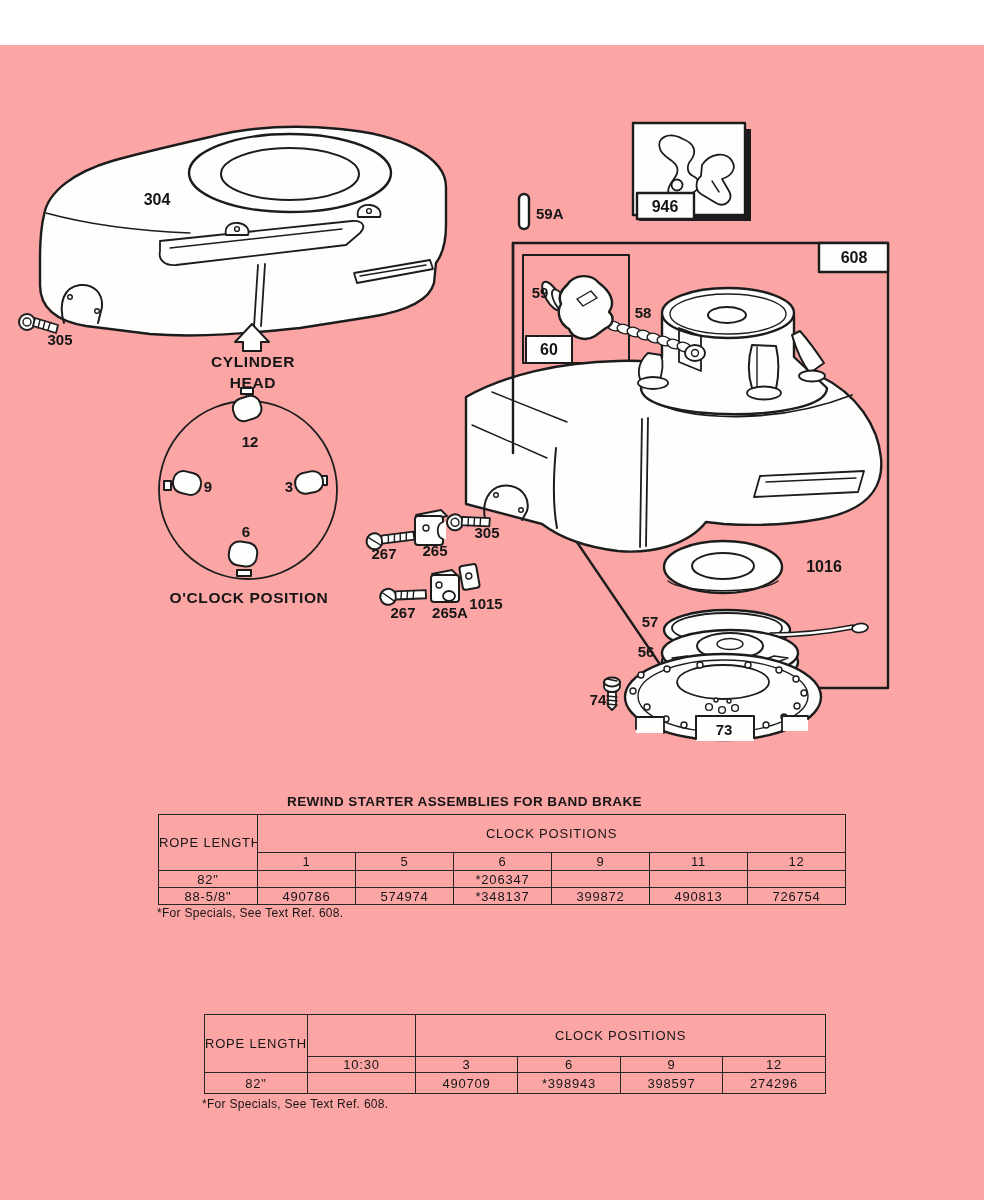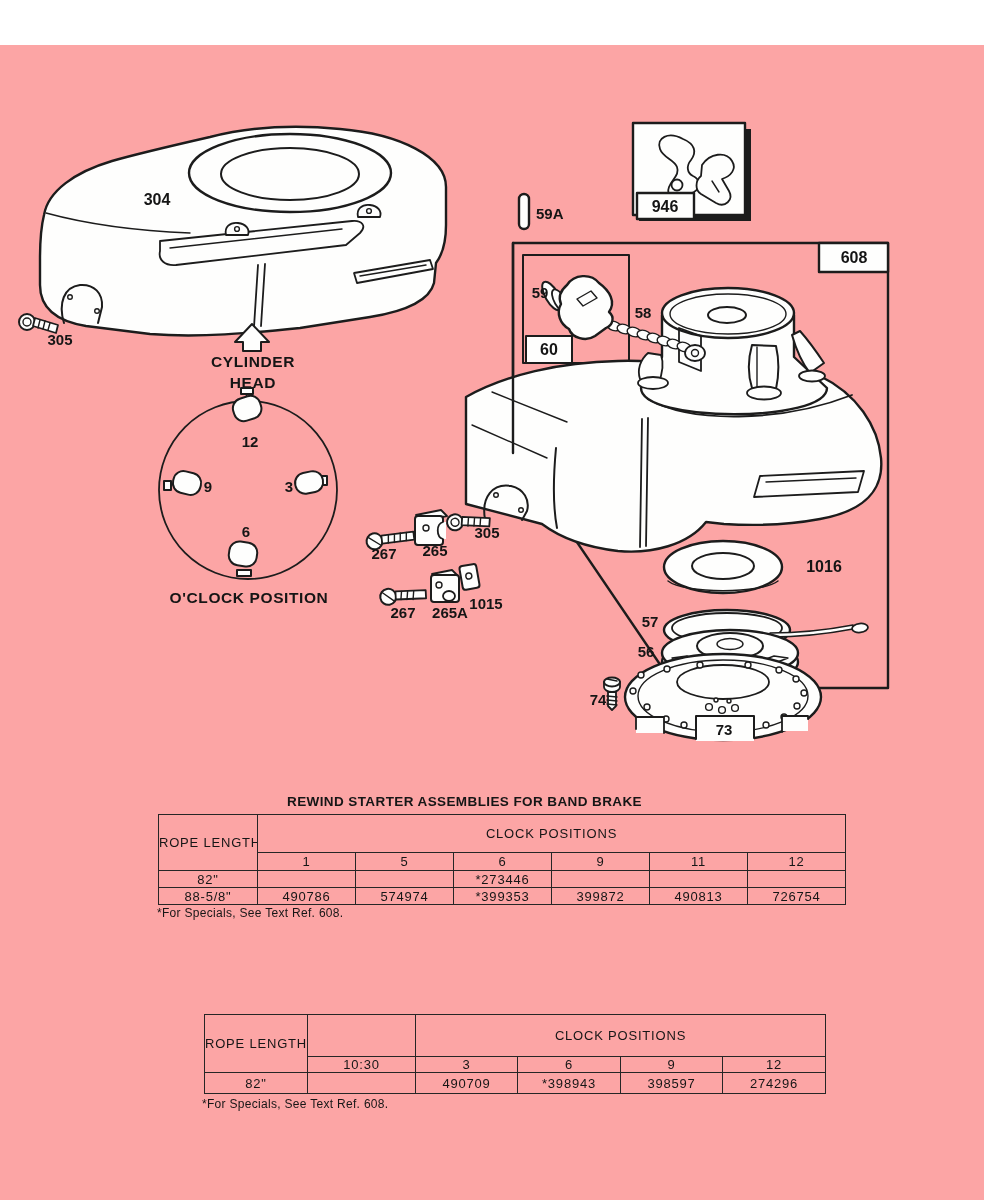--- a/index.html
+++ b/index.html
@@ -305,30 +305,30 @@
         <td>5</td>
         <td>6</td>
         <td>9</td>
         <td>11</td>
         <td>12</td>
       </tr>
       <tr>
         <td>82"</td>
         <td></td>
         <td></td>
-        <td>*273446</td>
+        <td>*206347</td>
         <td></td>
         <td></td>
         <td></td>
       </tr>
       <tr>
         <td>88-5/8"</td>
         <td>490786</td>
         <td>574974</td>
-        <td>*399353</td>
+        <td>*348137</td>
         <td>399872</td>
         <td>490813</td>
         <td>726754</td>
       </tr>
     </tbody>
   </table>
   <div class="footnote" id="fn1">*For Specials, See Text Ref. 608.</div>
 
   <table class="parts" id="table2">
     <colgroup>

